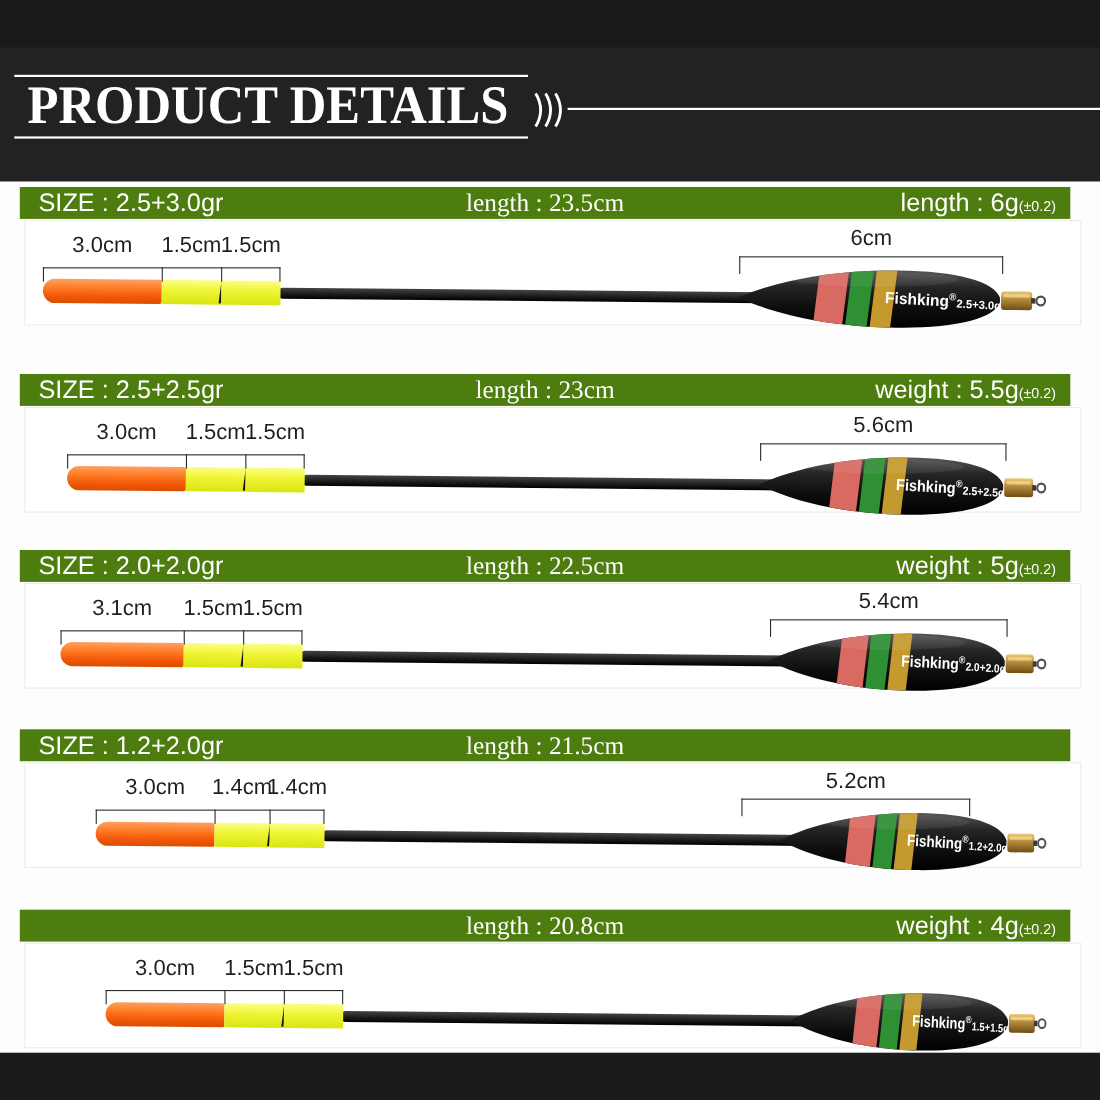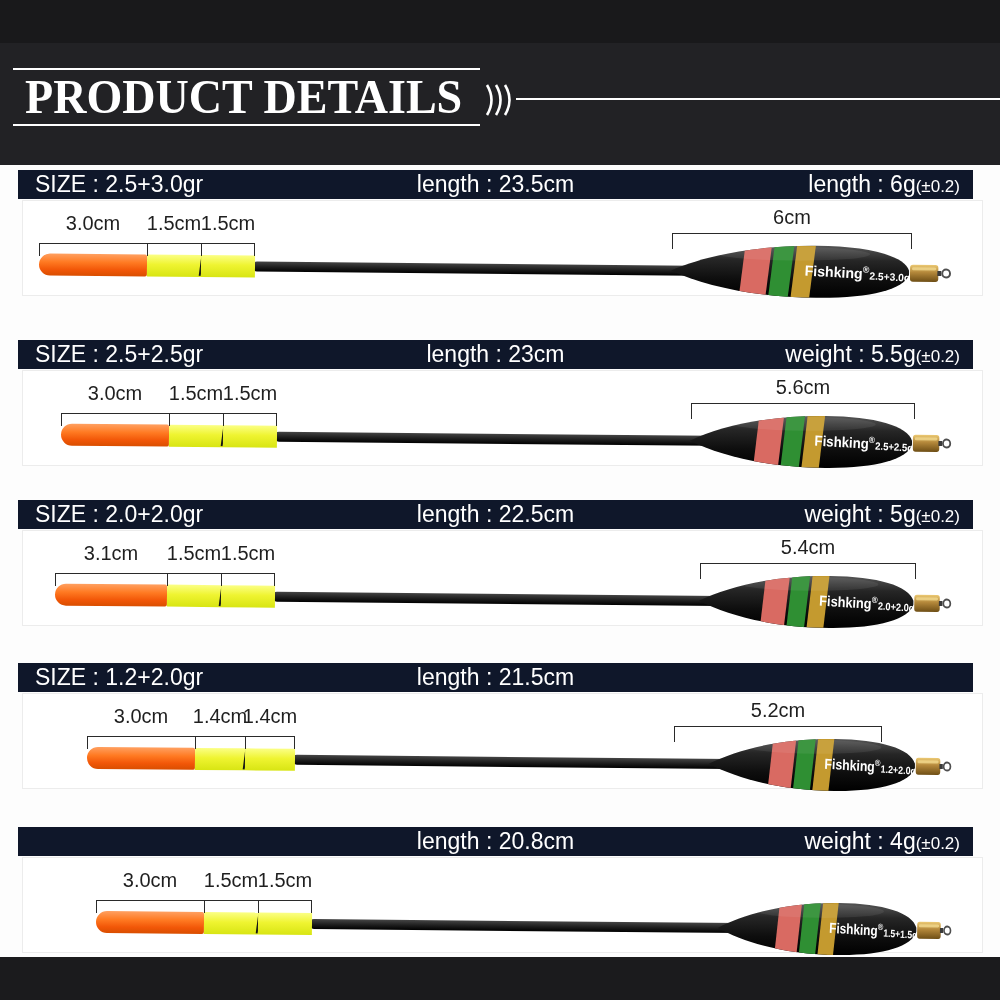--- a/index.html
+++ b/index.html
@@ -28,27 +28,27 @@
 
   
   .rows { padding-top:5px; padding-left:18px; }
   .row { margin-bottom:44px; }
   .row:nth-of-type(2) { margin-bottom:34px; }
   .row:nth-of-type(3) { margin-bottom:37px; }
   .row:nth-of-type(4) { margin-bottom:38px; }
   .row:nth-of-type(5) { margin-bottom:0; }
 
   .row-bar {
-    position:relative; width:955px; height:29px; background:#0f172a;
+    position:relative; width:955px; height:29px; background:#4d7c0f;
     color:#ffffff; font-size:23px; line-height:29px; white-space:nowrap;
   }
   .bar-size   { position:absolute; left:17px; }
-  .bar-length { position:absolute; left:0; right:0; text-align:center; }
+  .bar-length { position:absolute; left:0; right:0; text-align:center;font-family:Liberation Serif, serif; }
   .bar-weight { position:absolute; right:13px; }
-  .bar-weight .wtol { font-size:17px; }
+  .bar-weight .wtol { font-size:13px; }
 
   .row-body {
     position:relative; margin-left:4px; margin-top:1px;
     width:961px; height:96px; background:#ffffff; border:1px solid #ececec;
   }
 
   
   .dim-left, .dim-right { position:absolute; top:0; height:60px; }
   .dline { position:absolute; left:0; right:0; height:1px; background:#2a2a2a; }
   .dim-left  .dline { top:42px; }

